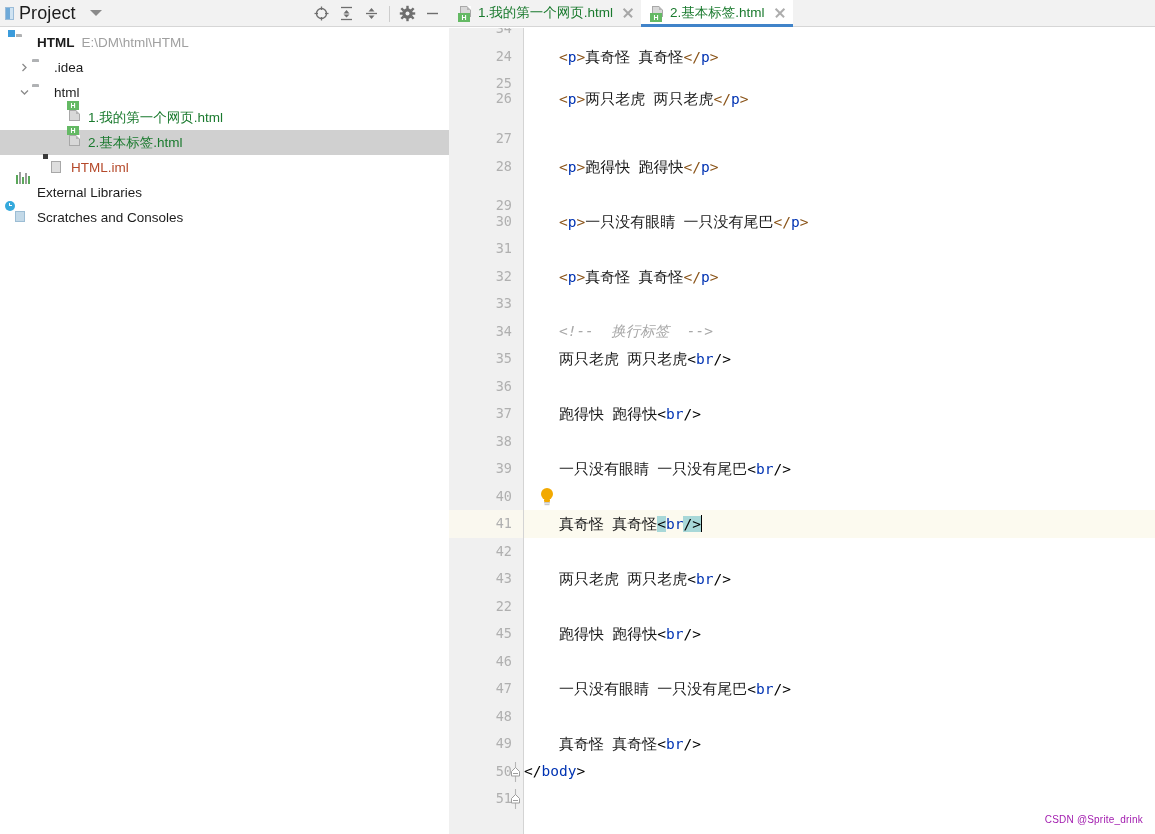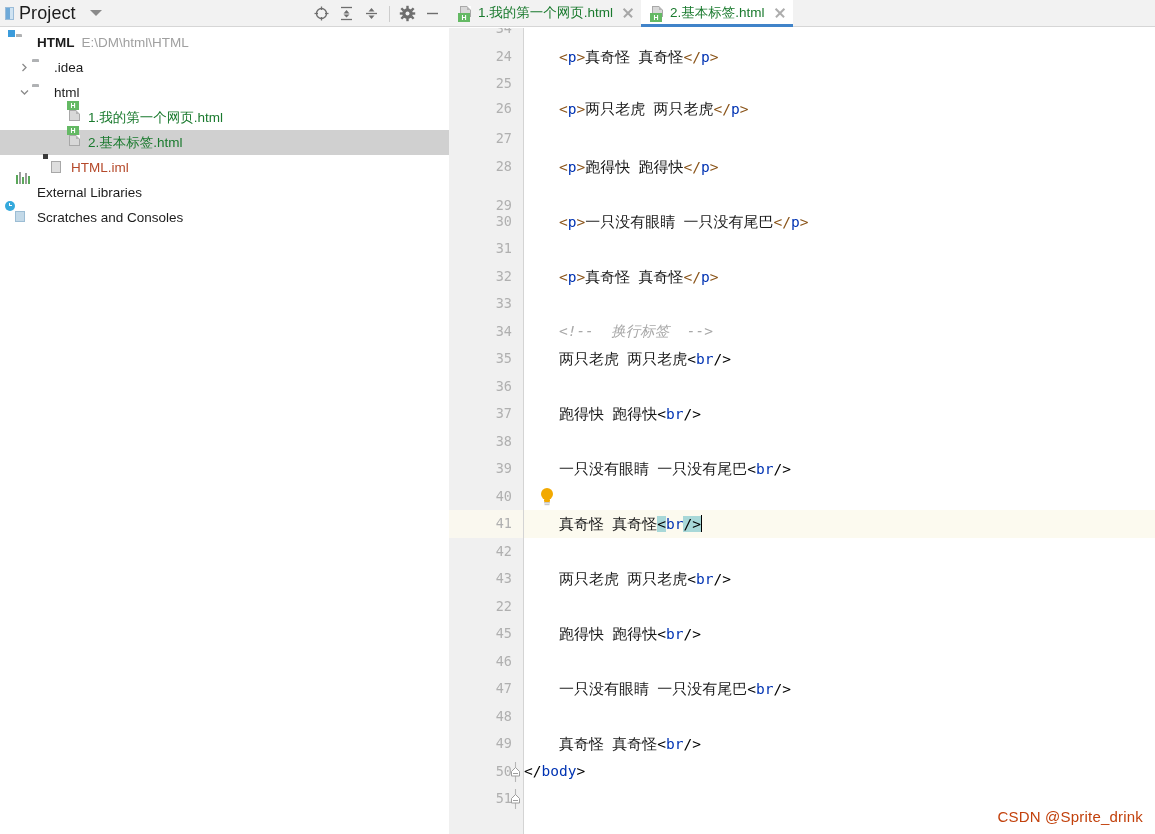--- a/index.html
+++ b/index.html
@@ -127,21 +127,21 @@
   .fold svg { display: block; }
 
   
   .bulb { position: absolute; left: 90px; top: 4px; width: 16px; height: 19px; }
 
   
   .caret { display:inline-block; width:0; border-left:1.5px solid #000; height:17px; vertical-align:-3px; }
 
   #watermark {
     position: absolute; right: 12px; bottom: 9px;
-    font-size: 15px; color: #c2410c; font-family: "Liberation Sans", sans-serif;
+    font-size: 10px; color: #a21caf; font-family: "Liberation Sans", sans-serif;
     letter-spacing: .2px; user-select: none;
   }
 </style>
 </head>
 <body>
 
 <div id="app">
 
   <div id="sidebar">
 
@@ -296,21 +296,21 @@
               <span class="lnum">24</span>
             </div>
             <div class="txt"><span class="ind">    </span><span class="ang">&lt;</span><span class="br">p</span><span class="ang">&gt;</span><span class="cn">真奇怪  真奇怪</span><span class="ang">&lt;/</span><span class="br">p</span><span class="ang">&gt;</span></div>
           </div>
           <div class="row" style="top: 42px;">
             <div class="gut">
               <span class="lnum">25</span>
             </div>
             <div class="txt"></div>
           </div>
-          <div class="row" style="top: 67px;">
+          <div class="row" style="top: 57px;">
             <div class="gut">
               <span class="lnum">26</span>
             </div>
             <div class="txt"><span class="ind">    </span><span class="ang">&lt;</span><span class="br">p</span><span class="ang">&gt;</span><span class="cn">两只老虎  两只老虎</span><span class="ang">&lt;/</span><span class="br">p</span><span class="ang">&gt;</span></div>
           </div>
           <div class="row" style="top: 97px;">
             <div class="gut">
               <span class="lnum">27</span>
             </div>
             <div class="txt"></div>

